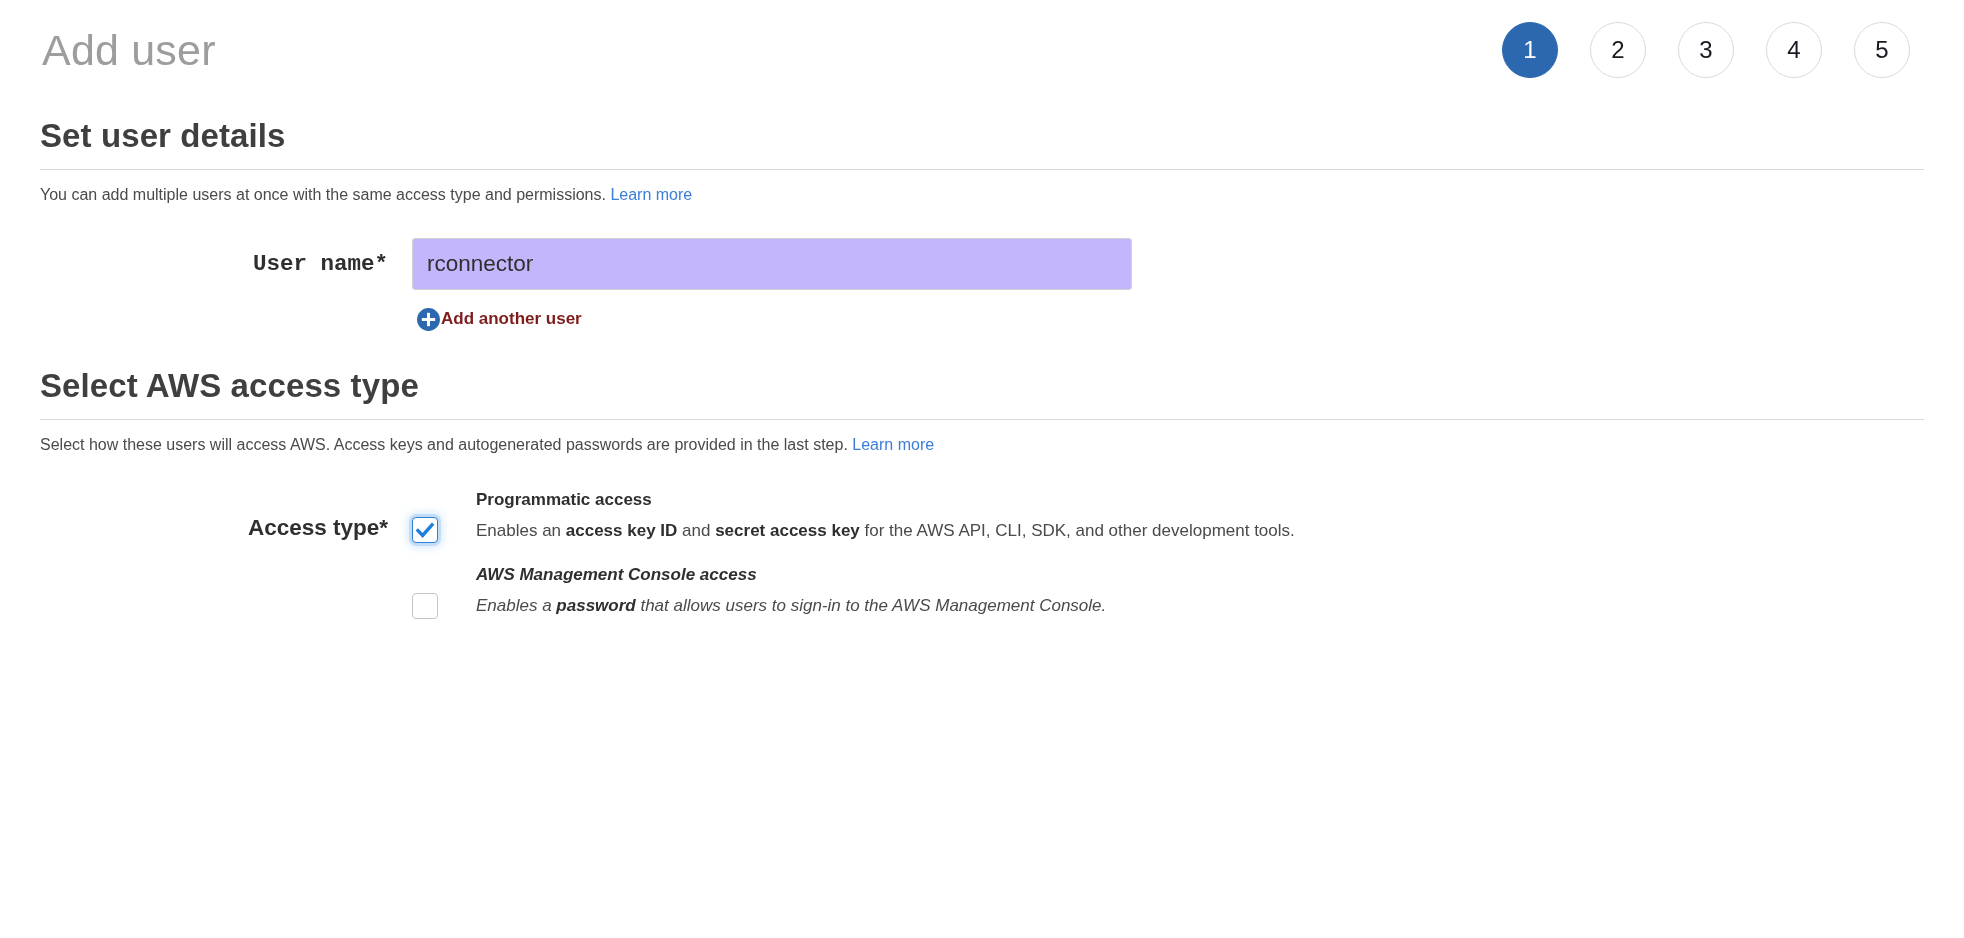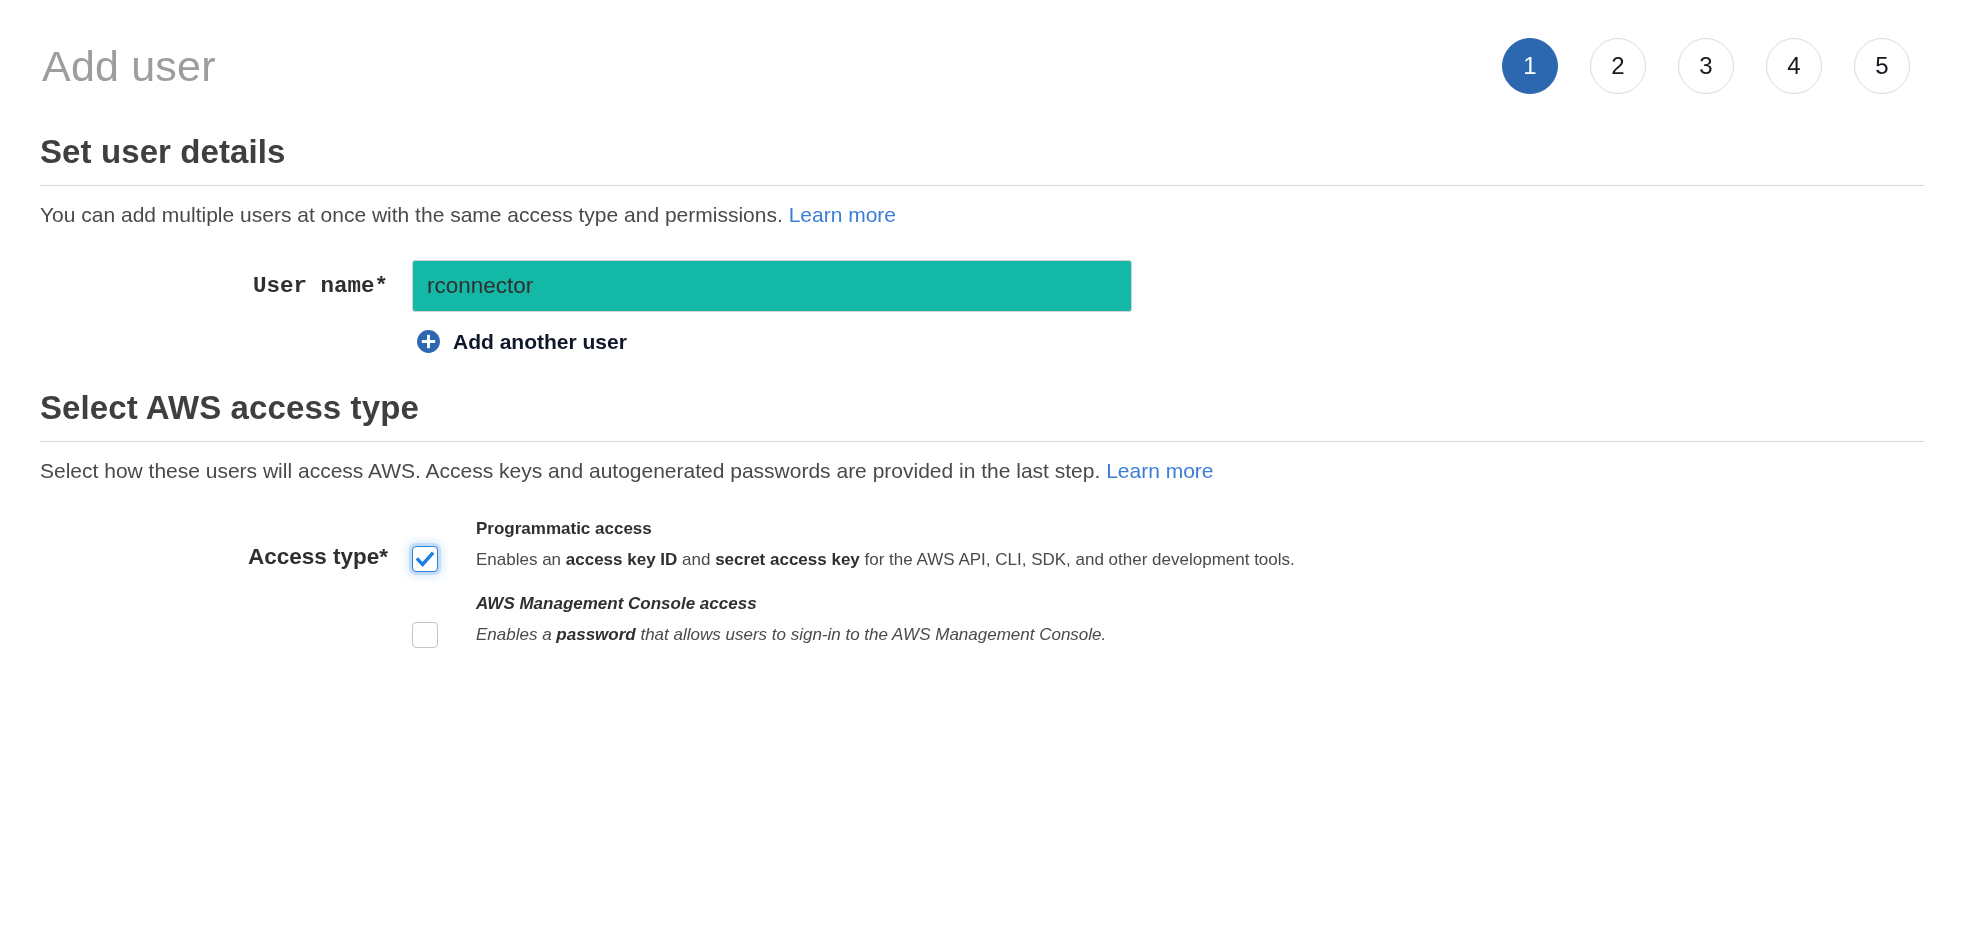--- a/index.html
+++ b/index.html
@@ -14,21 +14,21 @@
     font-family: "Liberation Sans", sans-serif;
     color: #3d3d3d;
     -webkit-font-smoothing: antialiased;
     overflow: hidden;
   }
 
   .page {
     position: relative;
     width: 1964px;
     height: 938px;
-    padding: 16px 40px;
+    padding: 0 40px;
   }
 
   
   .header {
     display: flex;
     align-items: center;
     justify-content: space-between;
     height: 92px;
     padding-top: 8px;
   }
@@ -76,21 +76,21 @@
     margin: 16px 0 14px 0;
     line-height: 1.12;
     letter-spacing: 0.1px;
   }
   .rule {
     height: 1px;
     background: #d5dbdb;
     width: 100%;
   }
   .section-desc {
-    font-size: 21px;
+    font-size: 16px;
     line-height: 1.3;
     color: #4a4a4a;
     margin: 15px 0 0 0;
   }
   .link {
     color: #3b7dd8;
     text-decoration: none;
     cursor: pointer;
   }
 
@@ -113,41 +113,40 @@
   }
   .text-input {
     width: 720px;
     height: 52px;
     border: 1px solid #d2d2d2;
     border-radius: 3px;
     padding: 0 14px;
     font-family: "Liberation Sans", sans-serif;
     font-size: 22.5px;
     color: #2f2f2f;
-    background: #14b8a6;
+    background: #c4b5fd;
     outline: none;
   }
   .add-another-row {
     display: flex;
     align-items: center;
     margin-top: 17px;
     margin-left: 372px;
     padding-left: 4px;
   }
   .plus-icon {
     width: 25px;
     height: 25px;
     flex: 0 0 auto;
     display: block;
   }
   .add-another-label {
-    font-size: 21px;
-    font-weight: 700;
-    color: #0f172a;
-    margin-left: 12px;
+    font-size: 17px;
+    font-weight: 700;
+    color: #7f1d1d;
     cursor: pointer;
   }
 
   
   .access-block { margin-top: 36px; }
   .access-row {
     display: flex;
     align-items: flex-end;
     margin-top: 34px;
   }

